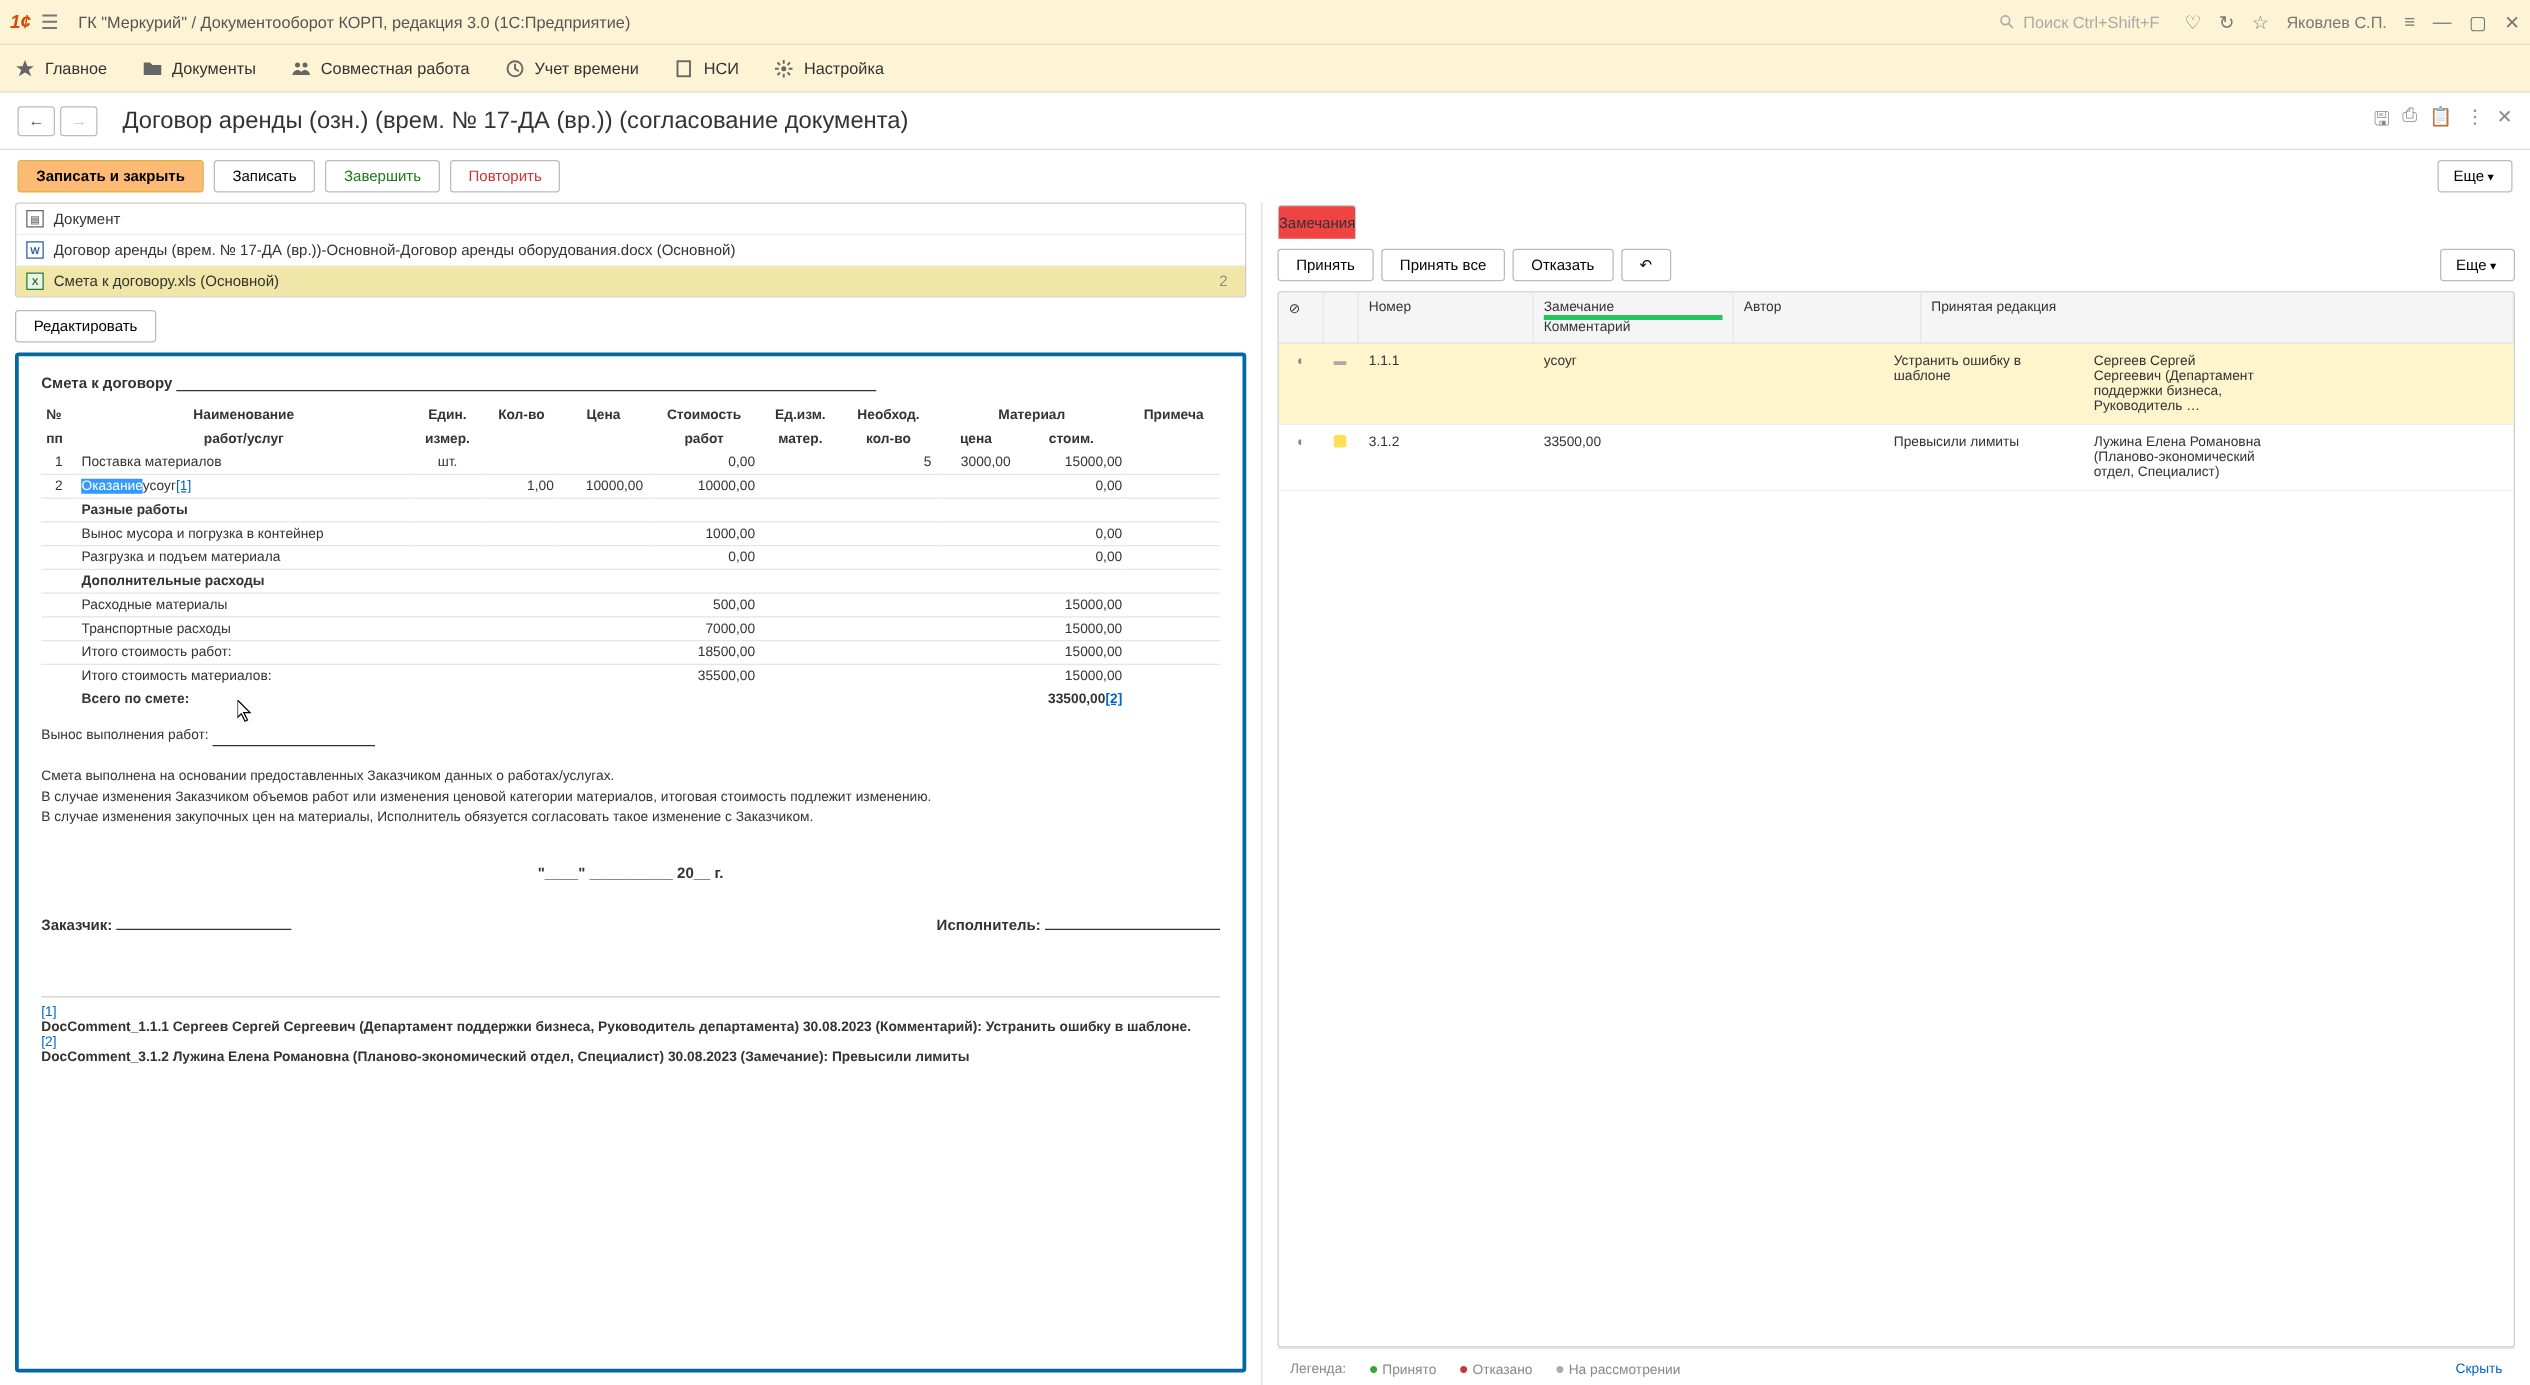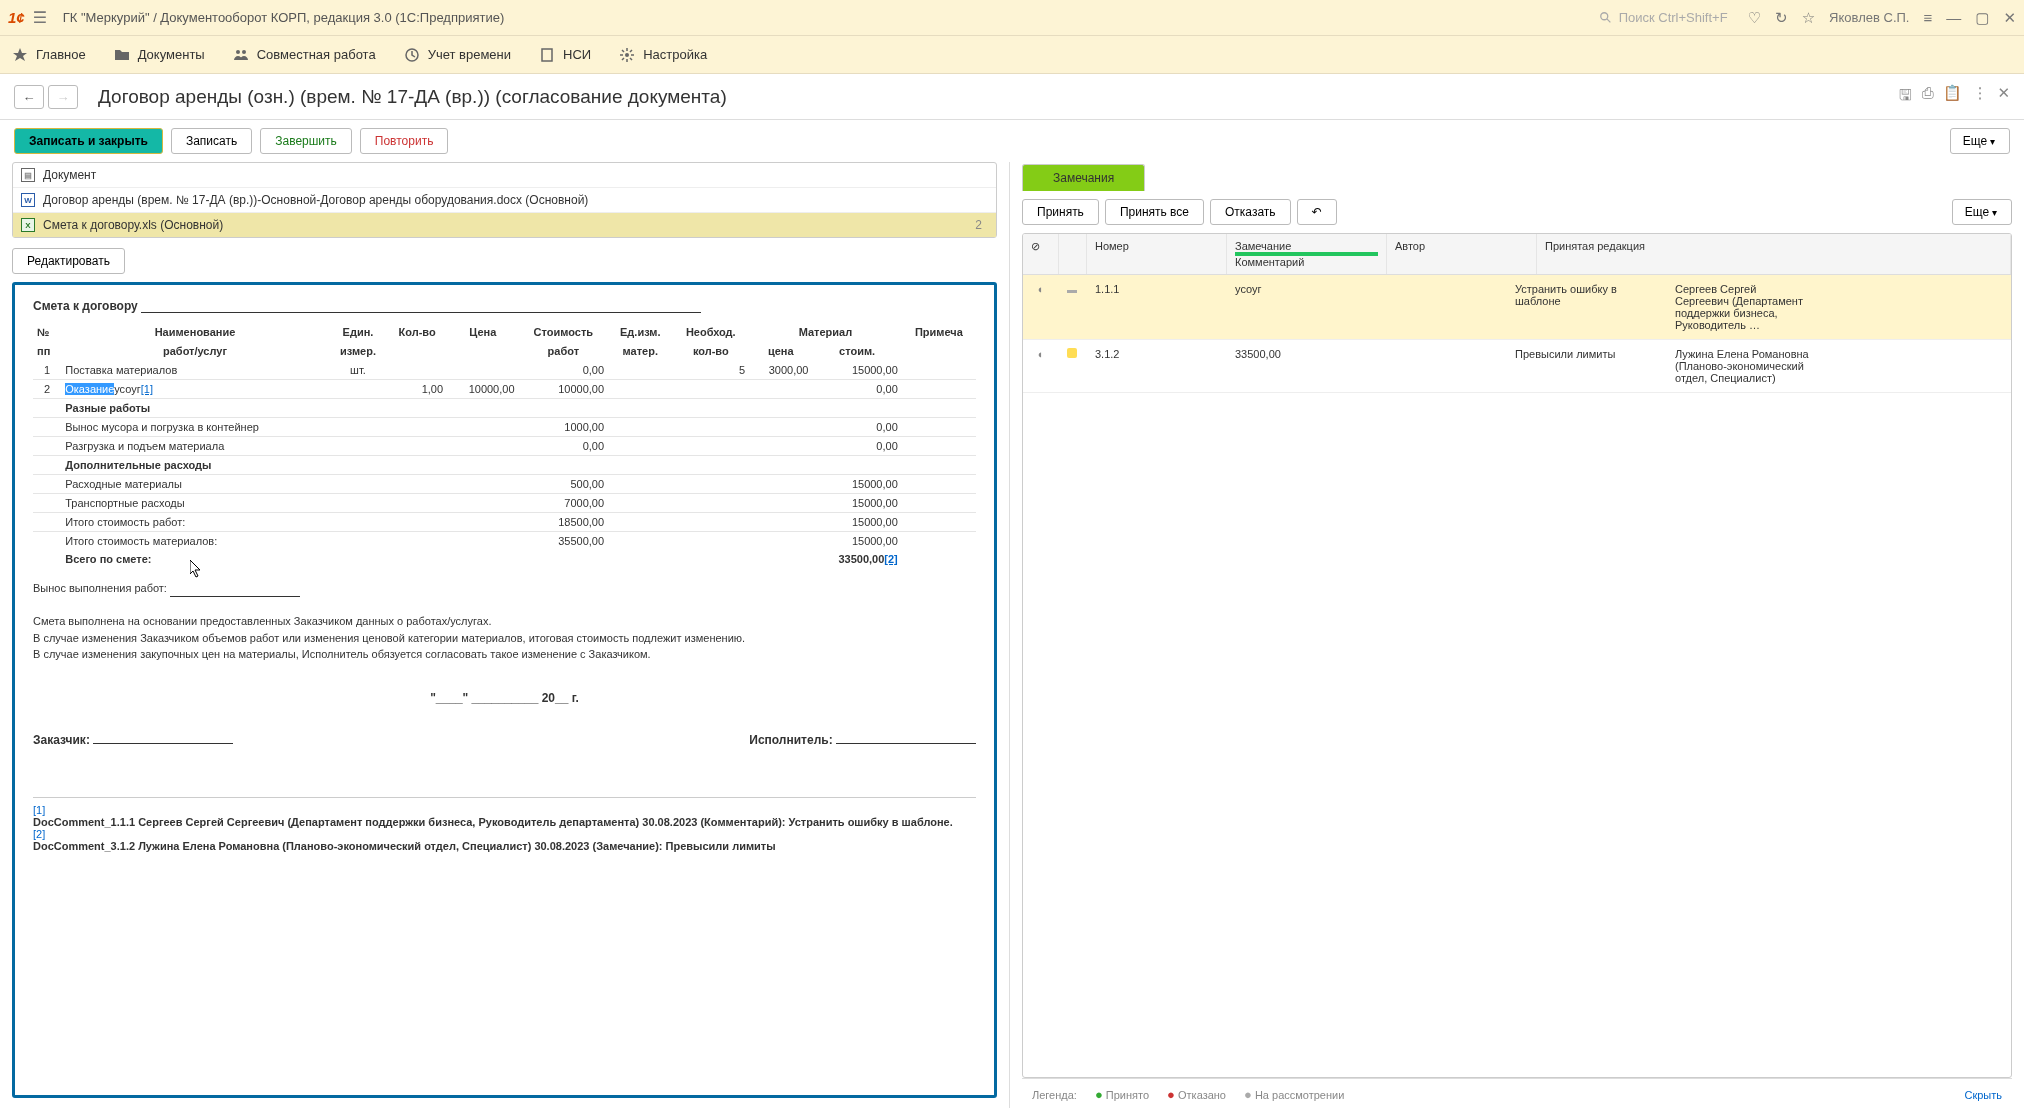--- a/index.html
+++ b/index.html
@@ -23,21 +23,21 @@
 .docheader { display: flex; align-items: center; padding: 10px 14px; border-bottom: 1px solid #ddd; }
 .nav-arrows { display: flex; gap: 4px; margin-right: 20px; }
 .nav-arrow { width: 30px; height: 24px; border: 1px solid #bbb; border-radius: 3px; background: #fff; display: flex; align-items: center; justify-content: center; cursor: pointer; font-size: 13px; color: #555; }
 .nav-arrow.disabled { color: #ccc; }
 .doc-title { font-size: 19px; color: #333; flex: 1; }
 .docheader-right { display: flex; gap: 10px; color: #888; }
 .docheader-right span { cursor: pointer; font-size: 15px; }
 
 .actionbar { padding: 8px 14px; display: flex; align-items: center; gap: 8px; }
 .btn { border: 1px solid #bbb; border-radius: 3px; padding: 5px 14px; background: #fff; cursor: pointer; font-size: 12px; }
-.btn.primary { background: #14b8a6; font-weight: bold; border-color: #d4b840; }
+.btn.primary { background: #fdba74; font-weight: bold; border-color: #d4b840; }
 .btn.success { color: #1a7a1a; }
 .btn.danger { color: #c33; }
 .btn.more { margin-left: auto; padding-left: 12px; }
 .more-dd::after { content: " ▾"; font-size: 10px; }
 
 .content { display: flex; height: calc(100% - 160px); }
 .left-panel { width: 1010px; border-right: 1px solid #ddd; display: flex; flex-direction: column; padding: 0 12px 12px; }
 .right-panel { flex: 1; display: flex; flex-direction: column; padding: 0 12px; }
 
 .filelist { border: 1px solid #ccc; border-radius: 3px; margin-bottom: 6px; }
@@ -67,21 +67,21 @@
 .totals-row td { font-weight: bold; }
 .notes { margin-top: 12px; font-size: 11px; line-height: 1.5; }
 .sigs { display: flex; justify-content: space-between; margin-top: 28px; font-weight: bold; font-size: 12px; }
 .sigs .sig-line { border-bottom: 1px solid #333; display: inline-block; width: 140px; }
 .date-line { text-align: center; margin-top: 28px; font-weight: bold; }
 .footnotes { margin-top: 50px; font-size: 11px; border-top: 1px solid #ccc; padding-top: 6px; }
 .footnotes .fn-ref { color: #0066cc; }
 .footnotes .fn-head { font-weight: bold; }
 
 .remarks-tabs { display: flex; margin-top: 2px; }
-.remarks-tab { border: 1px solid #ccc; border-bottom: none; border-radius: 3px 3px 0 0; padding: 6px 30px; background: #84cc16; font-size: 12px; }
+.remarks-tab { border: 1px solid #ccc; border-bottom: none; border-radius: 3px 3px 0 0; padding: 6px 0; background: #ef4444; font-size: 12px; }
 .remarks-toolbar { display: flex; gap: 6px; padding: 8px 0; align-items: center; }
 .remarks-table { border: 1px solid #ccc; border-radius: 3px; flex: 1; overflow-y: auto; }
 .remarks-header { display: flex; background: #f5f5f5; border-bottom: 1px solid #ddd; }
 .remarks-header > div { padding: 6px 8px; font-size: 11px; border-right: 1px solid #e5e5e5; }
 .remarks-header .sub { border-top: 4px solid #22c55e; }
 .col-check { width: 36px; }
 .col-icon { width: 28px; }
 .col-num { width: 140px; }
 .col-what { width: 280px; }
 .col-rem { width: 160px; }

